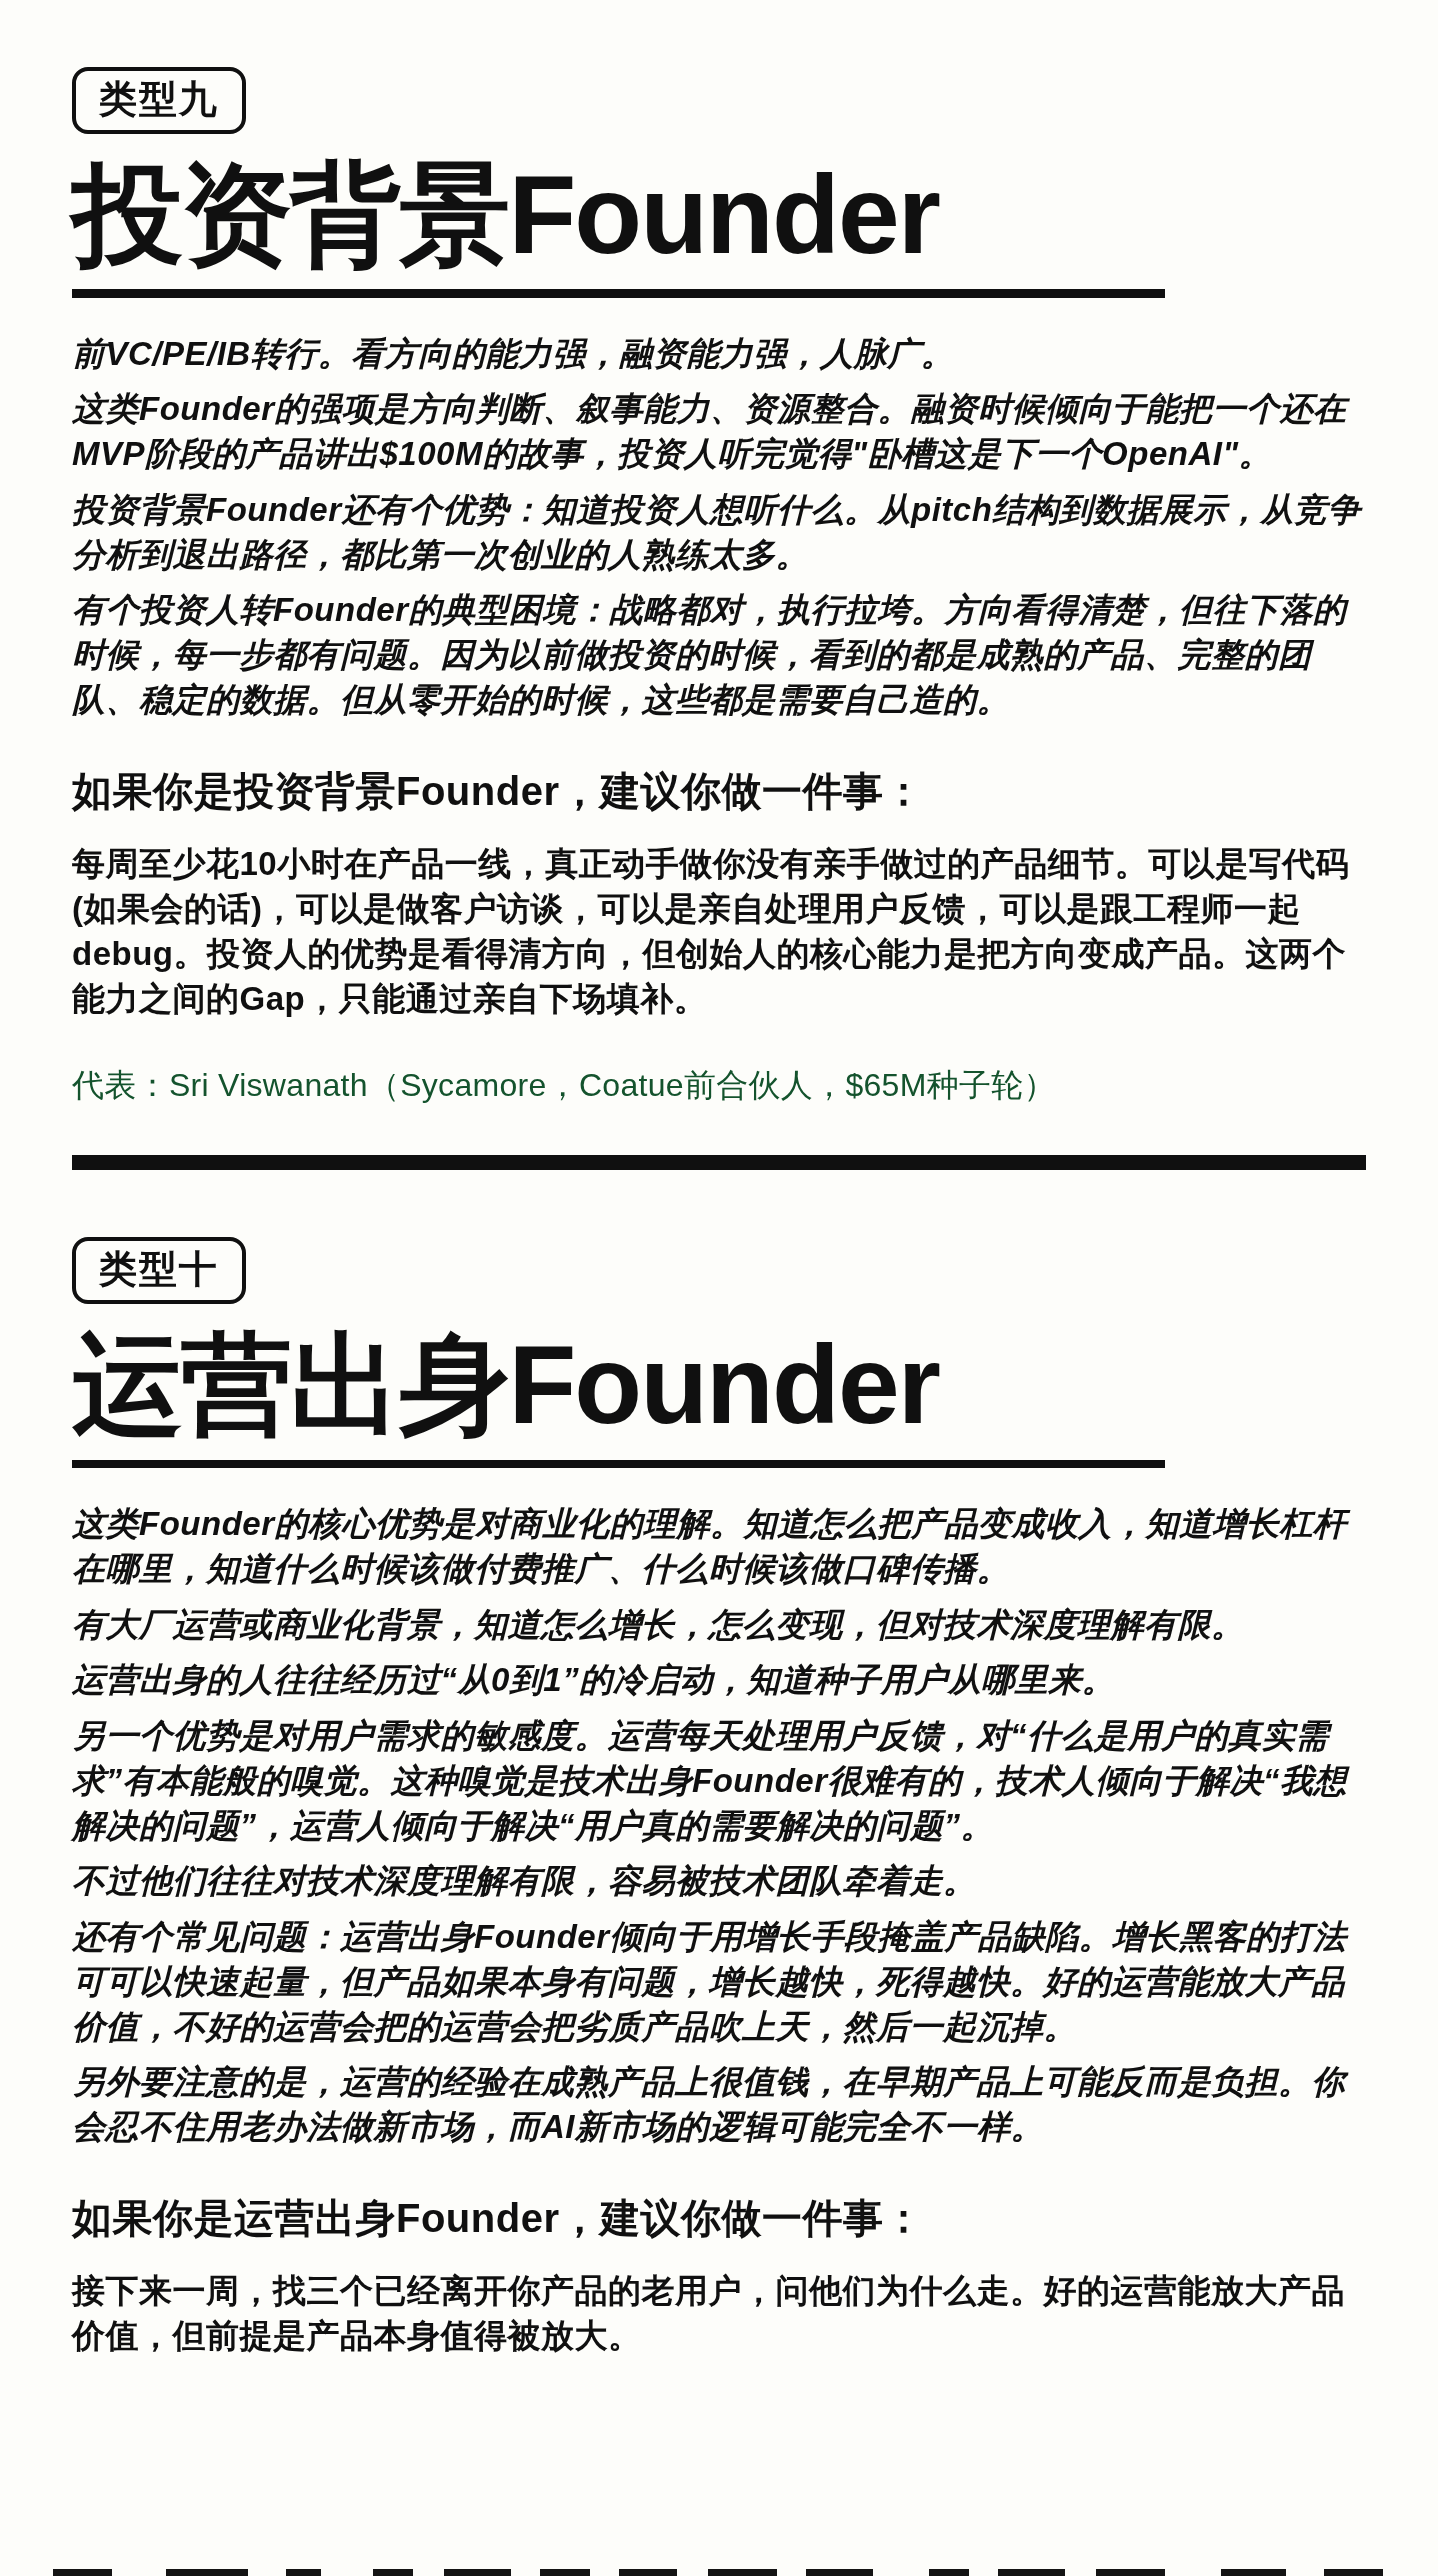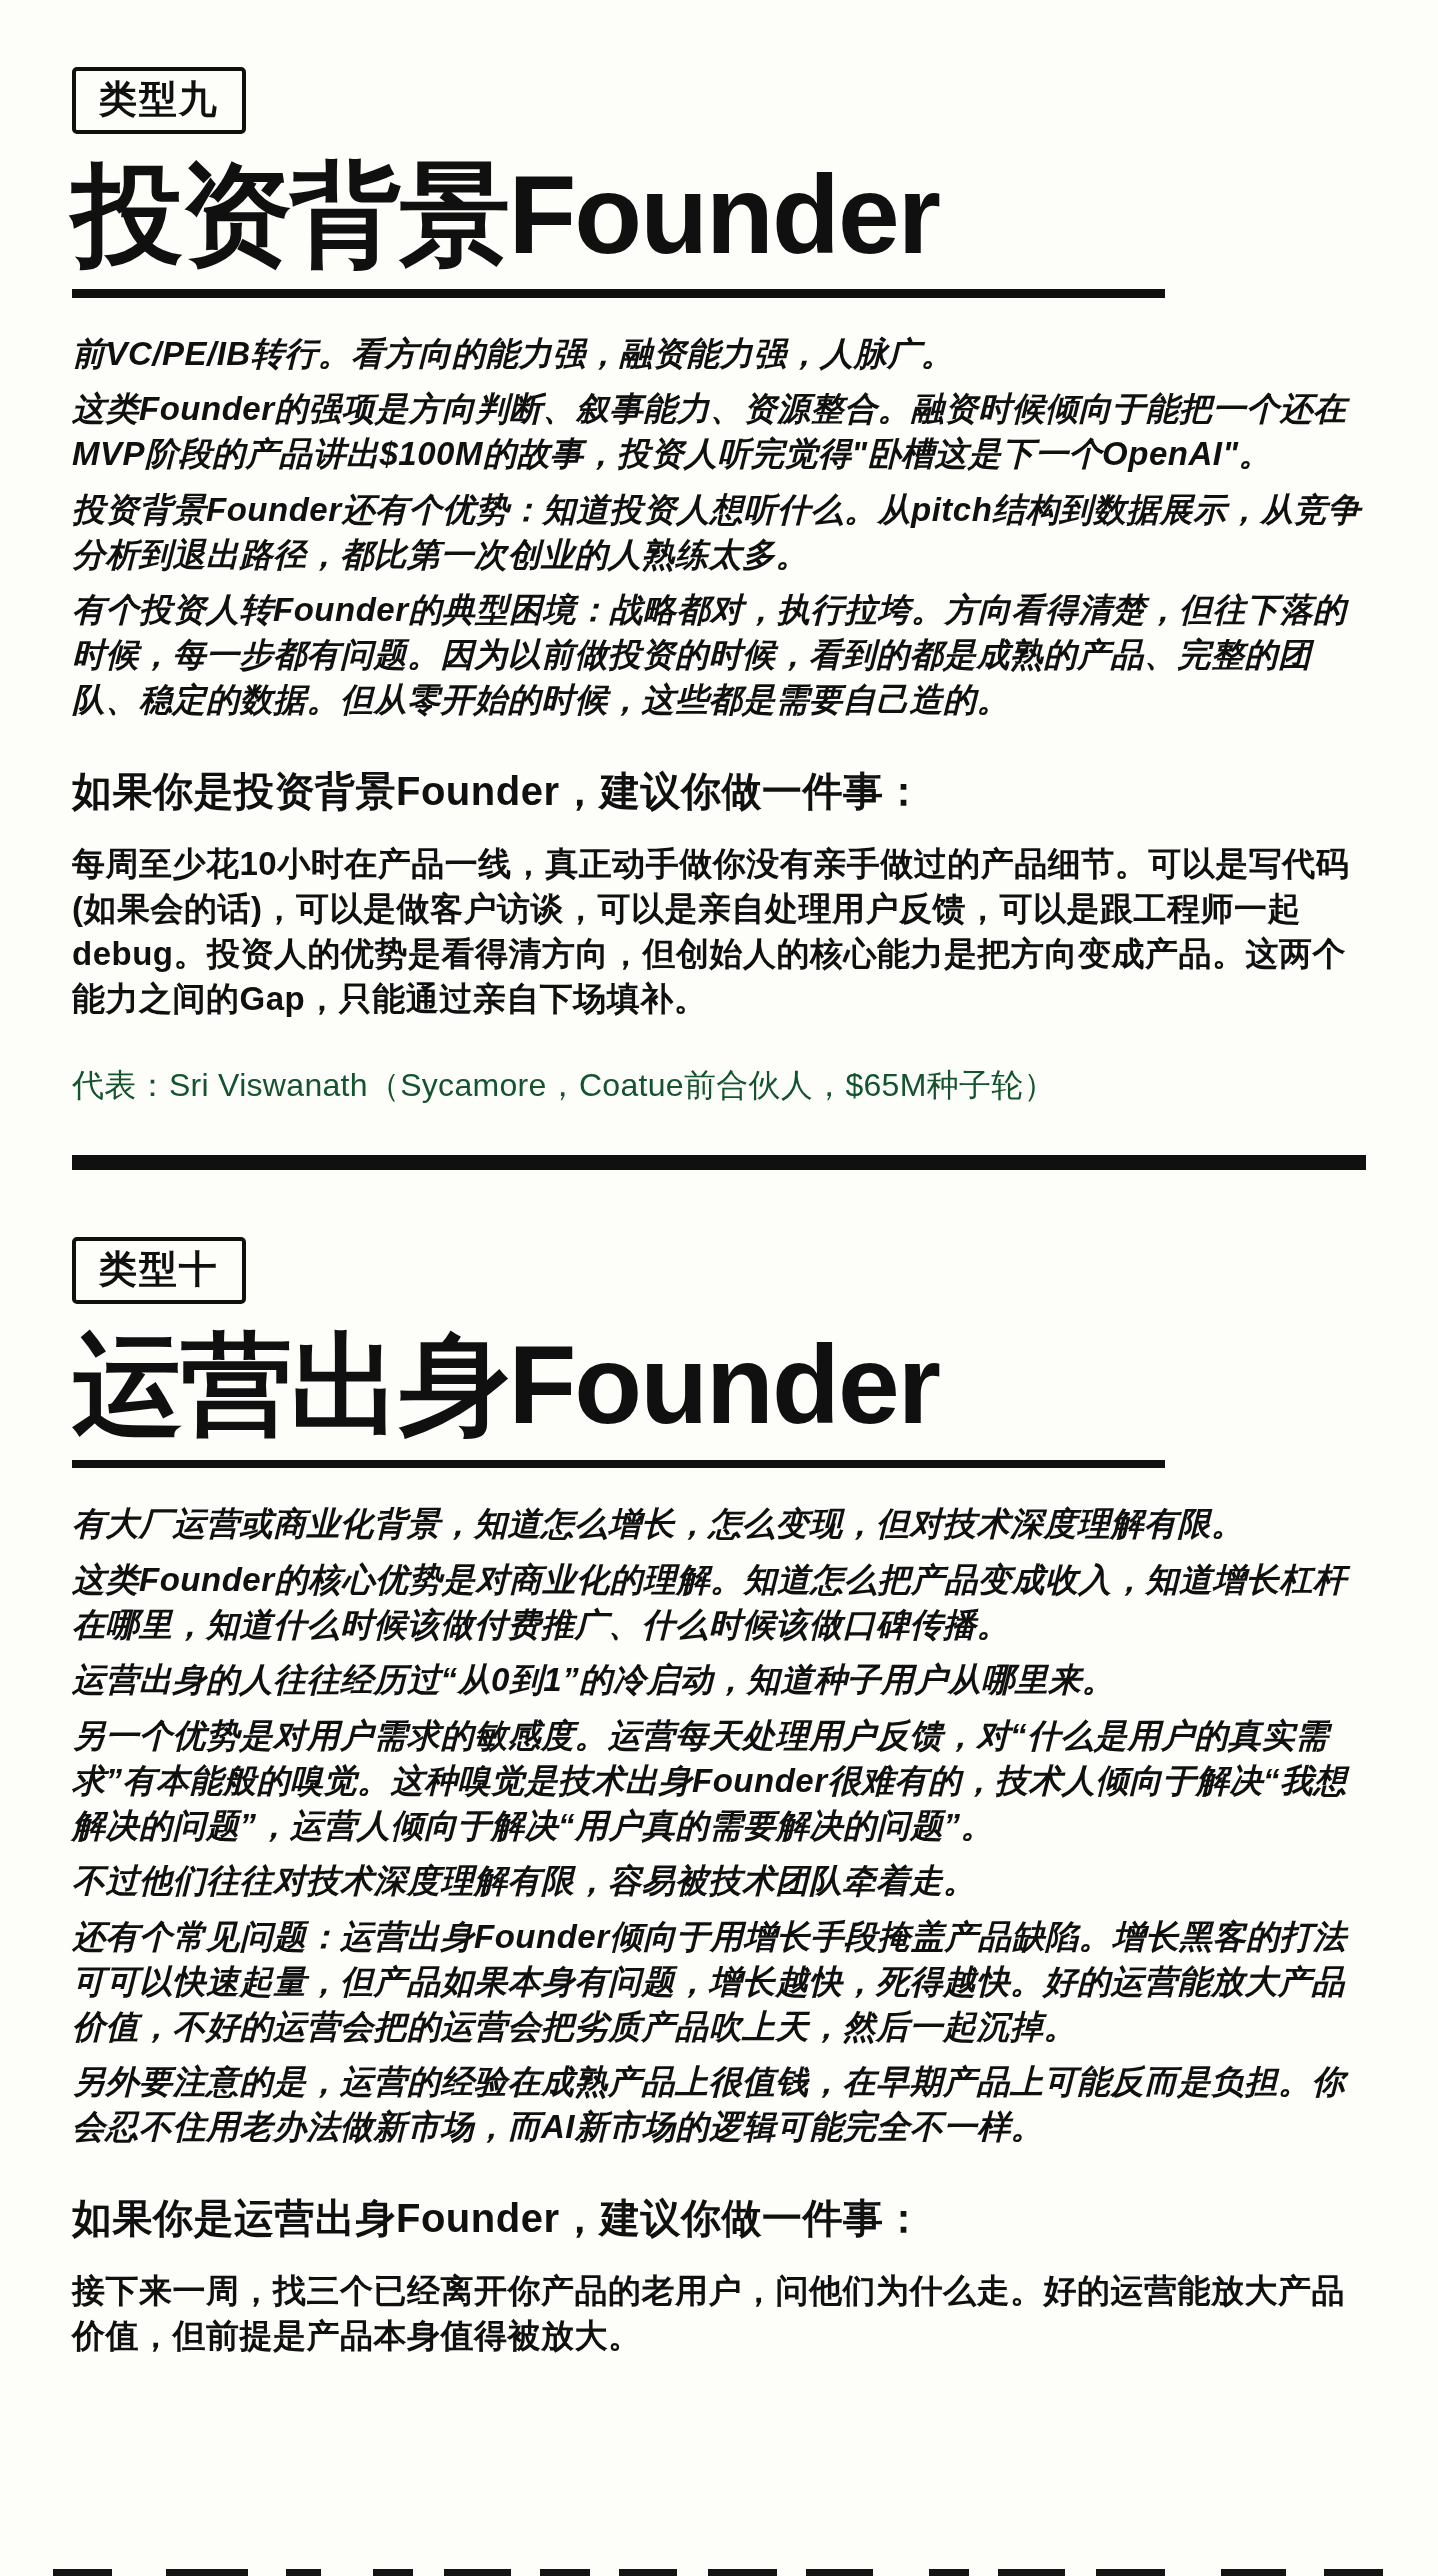--- a/index.html
+++ b/index.html
@@ -12,21 +12,21 @@
     font-family:"Liberation Sans","DejaVu Sans",sans-serif;
     color:#101010;
   }
   .card{padding:0 72px;}
   .card.first{padding-top:67px;}
   .card.second{padding-top:67px;}
 
   .badge{
     display:inline-block;
     border:4.8px solid #101010;
-    border-radius:5px;
+    border-radius:16px;
     padding:7.7px 23px 9.6px;
     font-size:38px;
     font-weight:800;
     line-height:1.1;
     letter-spacing:1.9px;
   }
   .title{
     margin:14px 0 0;
     font-size:111px;
     font-weight:900;
@@ -116,22 +116,22 @@
   <div class="divider"></div>
 
   <section class="card second">
     <div class="badge">
       <span>类型十</span>
     </div>
     <h1 class="title">运营出身Founder</h1>
     <div class="title-rule"></div>
 
     <div class="body">
+      <p>这类Founder的核心优势是对商业化的理解。知道怎么把产品变成收入，知道增长杠杆在哪里，知道什么时候该做付费推广、什么时候该做口碑传播。</p>
       <p>有大厂运营或商业化背景，知道怎么增长，怎么变现，但对技术深度理解有限。</p>
-      <p>这类Founder的核心优势是对商业化的理解。知道怎么把产品变成收入，知道增长杠杆在哪里，知道什么时候该做付费推广、什么时候该做口碑传播。</p>
       <p>运营出身的人往往经历过“从0到1”的冷启动，知道种子用户从哪里来。</p>
       <p>另一个优势是对用户需求的敏感度。运营每天处理用户反馈，对“什么是用户的真实需求”有本能般的嗅觉。这种嗅觉是技术出身Founder很难有的，技术人倾向于解决“我想解决的问题”，运营人倾向于解决“用户真的需要解决的问题”。</p>
       <p>不过他们往往对技术深度理解有限，容易被技术团队牵着走。</p>
       <p>还有个常见问题：运营出身Founder倾向于用增长手段掩盖产品缺陷。增长黑客的打法可可以快速起量，但产品如果本身有问题，增长越快，死得越快。好的运营能放大产品价值，不好的运营会把的运营会把劣质产品吹上天，然后一起沉掉。</p>
       <p>另外要注意的是，运营的经验在成熟产品上很值钱，在早期产品上可能反而是负担。你会忍不住用老办法做新市场，而AI新市场的逻辑可能完全不一样。</p>
     </div>
 
     <h2 class="advice-heading">如果你是运营出身Founder，建议你做一件事：</h2>
     <p class="advice-body">接下来一周，找三个已经离开你产品的老用户，问他们为什么走。好的运营能放大产品价值，但前提是产品本身值得被放大。</p>
     

